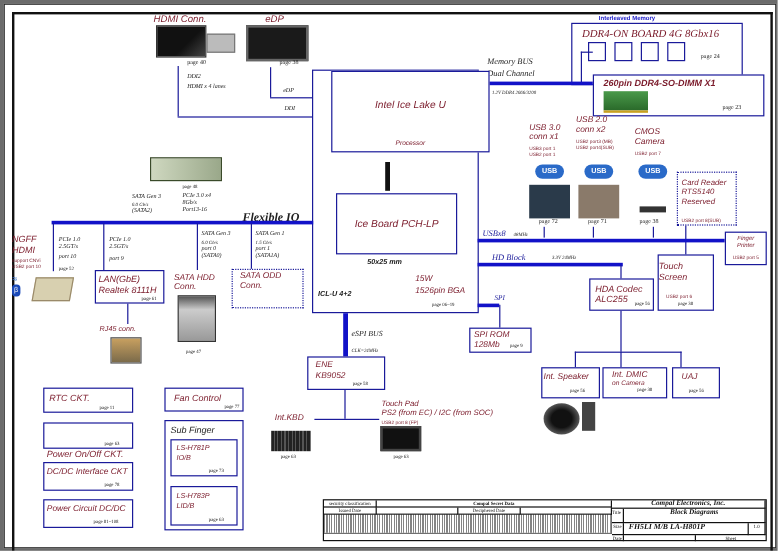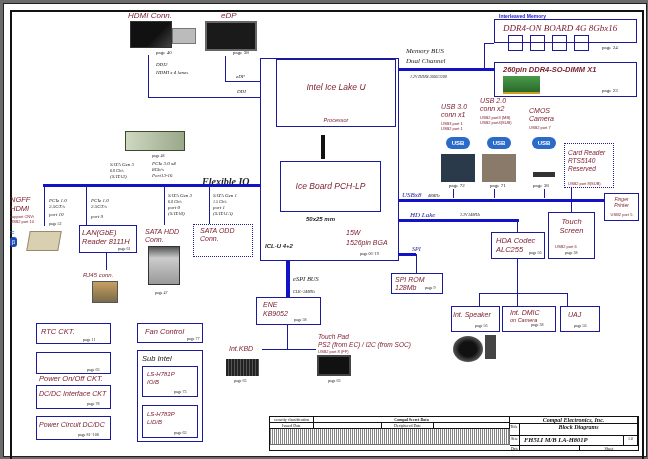--- a/index.html
+++ b/index.html
@@ -36,42 +36,42 @@
 <div class="img" style="left:205px;top:21px;width:48px;height:26px;background:#1a1a1a;border:2px solid #666;"></div>
 <div class="pg" style="left:233px;top:50px;">page 38</div>
 <div class="wire" style="left:225px;top:56px;width:1px;height:25px;"></div>
 <div class="wire" style="left:225px;top:81px;width:36px;height:1px;"></div>
 <div class="tiny abs" style="left:236px;top:74px;">eDP</div>
 <div class="wire" style="left:148px;top:55px;width:1px;height:42px;"></div>
 <div class="wire" style="left:148px;top:97px;width:113px;height:1px;"></div>
 <div class="tiny abs" style="left:237px;top:89px;">DDI</div>
 
 <div class="abs" style="left:499px;top:13px;font-size:5px;color:#1a1ac8;font-weight:bold;">Interleaved Memory</div>
-<div class="box" style="left:494px;top:19px;width:143px;height:24px;">
+<div class="box" style="left:476px;top:19px;width:143px;height:52px;">
   <div class="abs red serif" style="left:8px;top:3px;font-size:9px;">DDR4-ON BOARD 4G 8Gbx16</div>
   <div class="abs" style="left:13px;top:15px;width:13px;height:14px;border:1px solid #1a1a9a;"></div>
   <div class="abs" style="left:35px;top:15px;width:13px;height:14px;border:1px solid #1a1a9a;"></div>
   <div class="abs" style="left:57px;top:15px;width:13px;height:14px;border:1px solid #1a1a9a;"></div>
   <div class="abs" style="left:79px;top:15px;width:13px;height:14px;border:1px solid #1a1a9a;"></div>
   <div class="pg" style="left:107px;top:25px;">page 24</div>
 </div>
 <div class="box" style="left:494px;top:62px;width:143px;height:35px;">
   <div class="abs red" style="left:8px;top:2px;font-size:7.5px;font-weight:bold;">260pin DDR4-SO-DIMM X1</div>
   <div class="abs" style="left:8px;top:13px;width:37px;height:16px;background:linear-gradient(#4a9a4a,#2a6a2a);border-bottom:2px solid #c8a020;"></div>
   <div class="pg" style="left:107px;top:25px;">page 23</div>
 </div>
 <div class="wire" style="left:484px;top:43px;width:1px;height:27px;"></div>
 <div class="wire" style="left:484px;top:43px;width:10px;height:1px;"></div>
 <div class="bus" style="left:398px;top:68px;width:96px;height:3px;"></div>
 <div class="abs serif" style="left:406px;top:47px;font-size:7px;font-style:italic;color:#222;">Memory BUS</div>
 <div class="abs serif" style="left:406px;top:57px;font-size:7px;font-style:italic;color:#222;">Dual Channel</div>
 <div class="tiny abs" style="left:410px;top:74px;font-size:4px;">1.2V DDR4 2666/3200</div>
 
 <div class="box" style="left:260px;top:58px;width:139px;height:203px;">
-  <div class="box" style="left:15px;top:0px;width:120px;height:68px;">
+  <div class="box" style="left:15px;top:0px;width:132px;height:68px;">
     <div class="abs red" style="left:0;width:100%;top:22px;text-align:center;font-size:8.5px;">Intel Ice Lake U</div>
     <div class="abs red" style="left:0;width:100%;top:57px;text-align:center;font-size:5.5px;">Processor</div>
   </div>
   <div class="abs" style="left:60px;top:76px;width:4px;height:24px;background:#111;"></div>
   <div class="box" style="left:19px;top:102px;width:101px;height:51px;">
     <div class="abs red" style="left:0;width:100%;top:19px;text-align:center;font-size:8.5px;">Ice Board PCH-LP</div>
   </div>
   <div class="abs" style="left:45px;top:157px;font-size:6px;font-style:italic;font-weight:bold;color:#222;">50x25 mm</div>
   <div class="abs red" style="left:85px;top:170px;font-size:7px;">15W</div>
   <div class="abs red" style="left:85px;top:180px;font-size:7px;">1526pin BGA</div>
@@ -131,30 +131,30 @@
 
 <div class="box" style="left:604px;top:193px;width:35px;height:28px;">
   <div class="abs red" style="left:0;width:100%;top:2px;text-align:center;font-size:5px;line-height:6px;">
     <div>Finger</div>
     <div>Printer</div>
   </div>
   <div class="abs" style="left:0;width:100%;top:18px;text-align:center;font-size:4px;color:#7a1a2a;">USB2 port 5</div>
 </div>
 
 <div class="box" style="left:548px;top:212px;width:47px;height:47px;">
-  <div class="abs red" style="left:0;width:100%;top:4px;text-align:center;font-size:7.5px;line-height:9px;font-style:italic;">
+  <div class="abs red" style="left:0;width:100%;top:4px;font-size:7.5px;line-height:9px;font-style:italic;">
     <div>Touch</div>
     <div>Screen</div>
   </div>
   <div class="abs" style="left:6px;top:31px;font-size:4px;color:#7a1a2a;">USB2 port 6</div>
   <div class="pg" style="left:16px;top:37px;font-size:4px;">page 38</div>
 </div>
 
 <div class="bus" style="left:398px;top:219px;width:121px;height:3px;"></div>
-<div class="abs serif" style="left:410px;top:211px;font-size:7px;font-style:italic;color:#1a1a9a;">HD Lake</div>
+<div class="abs serif" style="left:410px;top:211px;font-size:7px;font-style:italic;color:#1a1a9a;">HD Block</div>
 <div class="tiny abs" style="left:460px;top:212px;font-size:4px;">3.3V 24MHz</div>
 <div class="wire" style="left:517px;top:221px;width:1px;height:12px;"></div>
 <div class="box" style="left:491px;top:232px;width:54px;height:27px;">
   <div class="abs red" style="left:4px;top:3px;font-size:7.5px;line-height:9px;">
     <div>HDA Codec</div>
     <div>ALC255</div>
   </div>
   <div class="pg" style="left:37px;top:17px;font-size:4px;">page 56</div>
 </div>
 <div class="wire" style="left:517px;top:259px;width:1px;height:34px;"></div>
@@ -273,21 +273,21 @@
 <div class="abs" style="left:10px;top:214px;font-size:4px;color:#7a1a2a;line-height:5px;">
   <div>support CNVi</div>
   <div>USB2 port 10</div>
 </div>
 <div class="abs" style="left:10px;top:228px;font-size:8px;color:#2a6ac8;">≈</div>
 <div class="abs" style="left:10px;top:237px;width:7px;height:10px;border-radius:3px;background:#1a4ab8;color:#fff;font-size:6px;text-align:center;line-height:10px;">β</div>
 <div class="abs" style="left:28px;top:231px;width:30px;height:18px;background:#d8d0b0;border:1px solid #9a8a6a;transform:skewX(-10deg);"></div>
 <div class="box" style="left:79px;top:225px;width:58px;height:28px;">
   <div class="abs red" style="left:2px;top:2px;font-size:7.5px;line-height:9px;">
     <div>LAN(GbE)</div>
-    <div>Reader 8111H</div>
+    <div>Realtek 8111H</div>
   </div>
   <div class="pg" style="left:38px;top:20px;font-size:4px;">page 61</div>
 </div>
 <div class="wire" style="left:106px;top:253px;width:1px;height:17px;"></div>
 <div class="abs red" style="left:83px;top:272px;font-size:6px;">RJ45 conn.</div>
 <div class="abs" style="left:92px;top:281px;width:24px;height:20px;background:linear-gradient(#c8a060,#7a6a4a);border:1px solid #555;"></div>
 
 <div class="box" style="left:36px;top:323px;width:75px;height:21px;">
   <div class="abs red" style="left:4px;top:3px;font-size:7.5px;">RTC CKT.</div>
   <div class="pg" style="left:46px;top:13px;font-size:4px;">page 11</div>
@@ -302,21 +302,21 @@
 </div>
 <div class="box" style="left:36px;top:416px;width:75px;height:24px;">
   <div class="abs red" style="left:2px;top:4px;font-size:7px;">Power Circuit DC/DC</div>
   <div class="pg" style="left:41px;top:15px;font-size:4px;">page 81~108</div>
 </div>
 <div class="box" style="left:137px;top:323px;width:66px;height:20px;">
   <div class="abs red" style="left:7px;top:3px;font-size:7.5px;">Fan Control</div>
   <div class="pg" style="left:49px;top:12px;font-size:4px;">page 77</div>
 </div>
 <div class="box" style="left:137px;top:350px;width:66px;height:92px;">
-  <div class="abs" style="left:4px;top:3px;font-size:7.5px;font-style:italic;color:#222;">Sub Intel</div>
+  <div class="abs" style="left:4px;top:3px;font-size:7.5px;font-style:italic;color:#222;">Sub Finger</div>
   <div class="box" style="left:4px;top:15px;width:56px;height:31px;">
     <div class="abs red" style="left:4px;top:3px;font-size:6px;line-height:8px;">
       <div>LS-H781P</div>
       <div>IO/B</div>
     </div>
     <div class="pg" style="left:31px;top:22px;font-size:4px;">page 73</div>
   </div>
   <div class="box" style="left:4px;top:54px;width:56px;height:33px;">
     <div class="abs red" style="left:4px;top:4px;font-size:6px;line-height:8px;">
       <div>LS-H783P</div>

